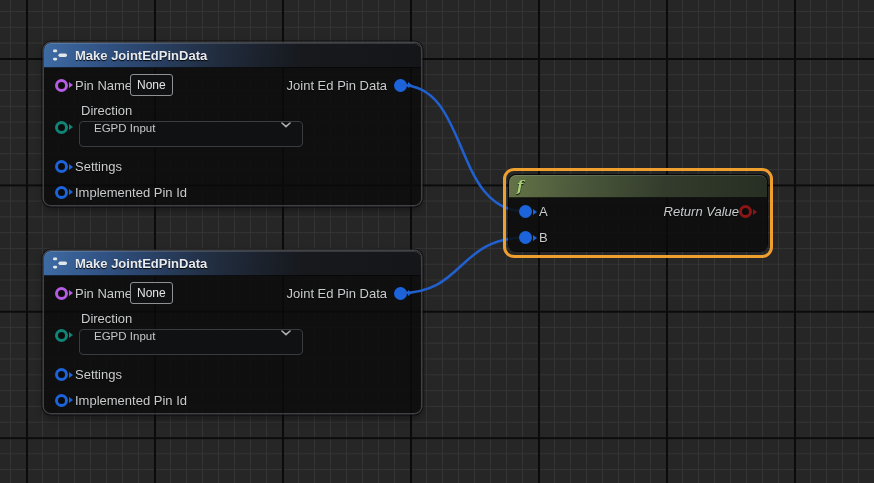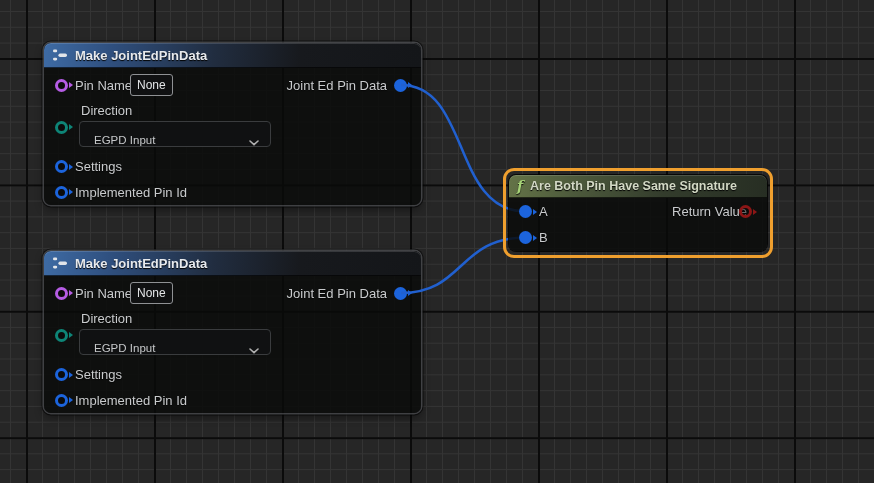--- a/index.html
+++ b/index.html
@@ -53,23 +53,23 @@
   .c-struct .pin-c.filled{ background:#1c64dc; } 
   .c-bool  .pin-c{ border-color:#8c1616; } .c-bool  .pin-arrow{ border-left-color:#8c1616; }
 
   
   .none-box{
     position:absolute; left:86px; top:31px; height:20px; min-width:28px; padding:0 6px;
     border:1px solid #8f9194; border-radius:3px; background:#101112;
     color:#e4e6e8; font-size:12px; line-height:20px; text-align:center;
   }
   .dd{
-    position:absolute; left:35px; top:78px; width:192px; height:26px; box-sizing:border-box;
+    position:absolute; left:35px; top:78px; width:224px; height:26px; box-sizing:border-box;
     border:1px solid #3a3c3e; border-radius:4px; background:#101112;
-    display:flex; align-items:flex-end; justify-content:space-between; padding:0 11px 0 14px;
+    display:flex; align-items:flex-start; justify-content:space-between; padding:0 11px 0 14px;
   }
   .dd-text{ color:#c6c8ca; font-size:11.5px; }
 
   
   .func-outline{
     position:absolute; left:503px; top:168px; width:264px; height:84px;
     border:3px solid #ef9f2e; border-radius:11px; z-index:4;
   }
   .func-node{ left:3px; top:4px; width:258px; height:76px; box-shadow:0 0 0 1px rgba(0,0,0,0.8); }
 </style>
@@ -184,36 +184,35 @@
 
   <svg class="wires" width="874" height="483">
     <path d="M 401 85 C 470 85, 452 211, 525 211.5" stroke="#2160cf" stroke-width="2.5" fill="none"></path>
     <path d="M 401 293 C 464 293, 458 238, 525 237.5" stroke="#2160cf" stroke-width="2.5" fill="none"></path>
   </svg>
 
   <div class="func-outline">
     <div class="unode func-node">
       <div class="uhead func-head">
         <span class="ficon">f</span>
-        <span class="uhead-title">Are Both Pin Have Same Signature</span>
       </div>
 
       <span class="pin c-struct" style="left:9.5px; top:30px;">
         <span class="pin-c filled"></span>
           <span class="pin-arrow"></span>
       </span>
       <span class="lbl" style="left:30px; top:29px;">A</span>
 
       <span class="pin c-struct" style="left:9.5px; top:56px;">
         <span class="pin-c filled"></span>
           <span class="pin-arrow"></span>
       </span>
       <span class="lbl" style="left:30px; top:55px;">B</span>
 
-      <span class="lbl" style="right:20px; top:29px;">Return Value</span>
+      <span class="lbl" style="right:28px; top:29px;font-style:italic;">Return Value</span>
       <span class="pin c-bool" style="left:230px; top:30px;">
         <span class="pin-c hollow"></span>
           <span class="pin-arrow"></span>
       </span>
     </div>
   </div>
 
 </div>
 
 </body></html>

